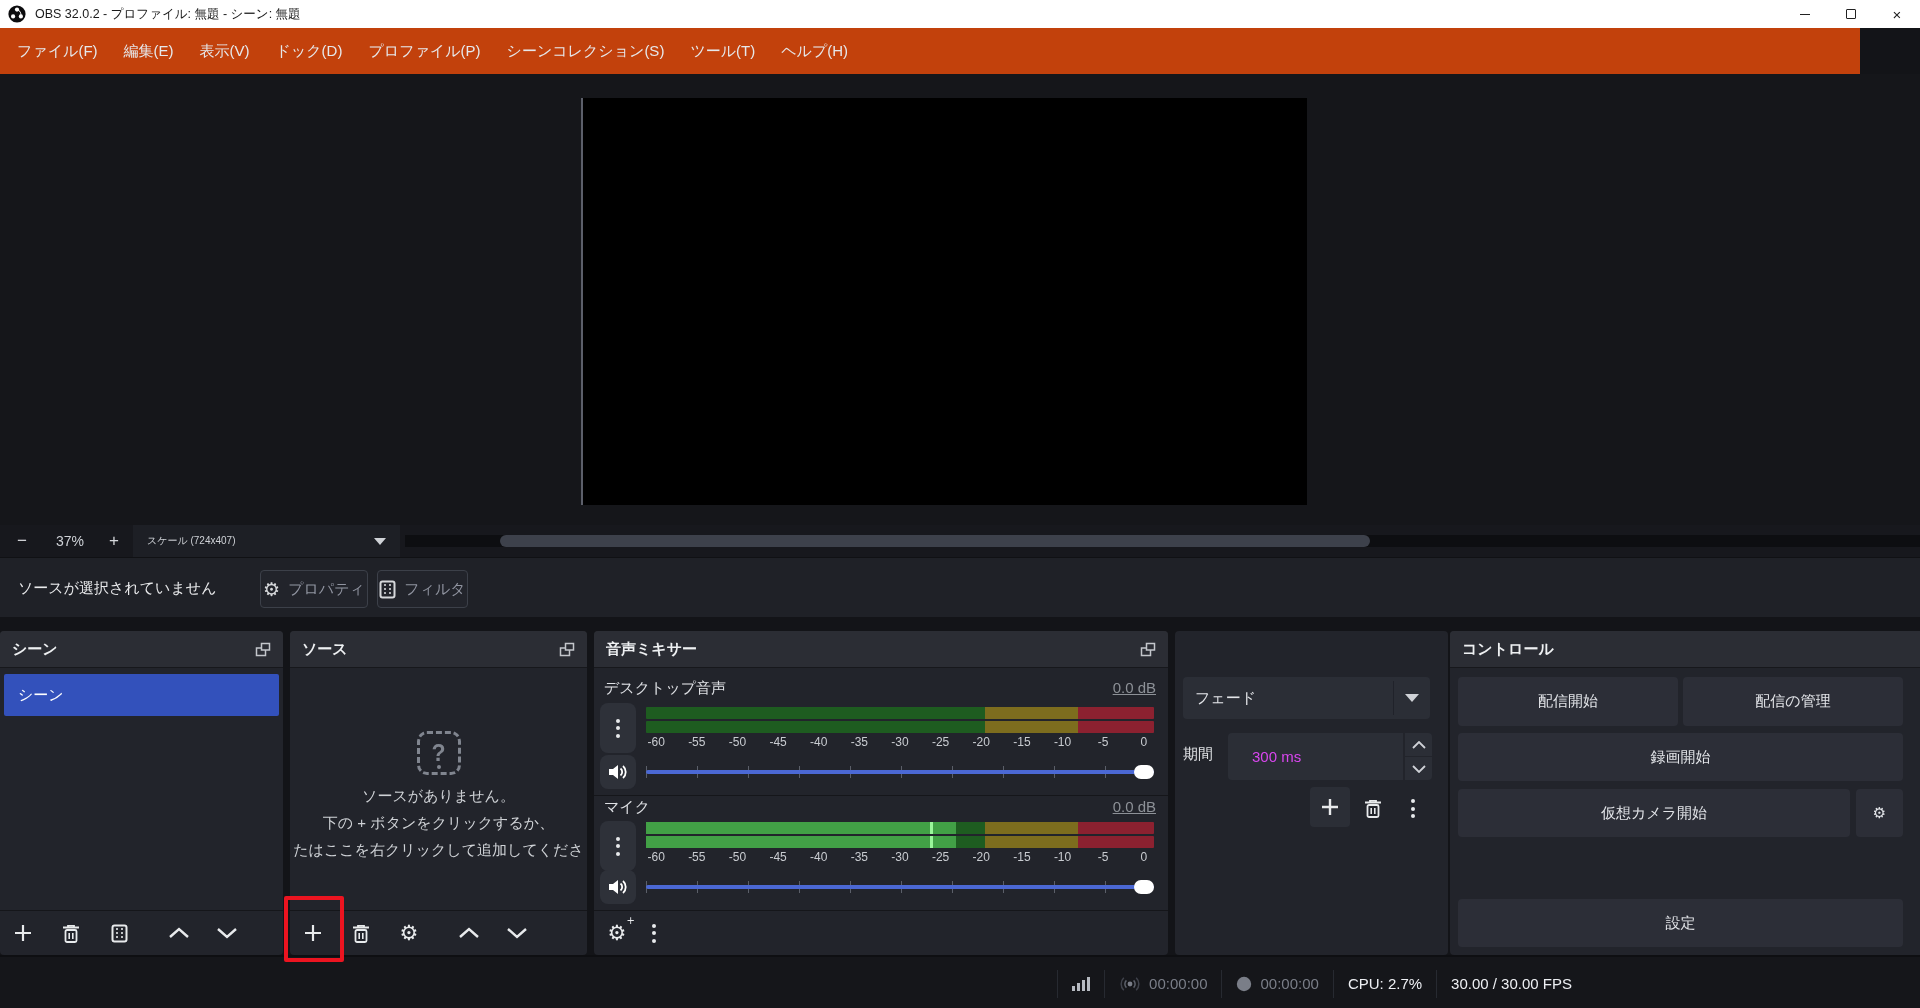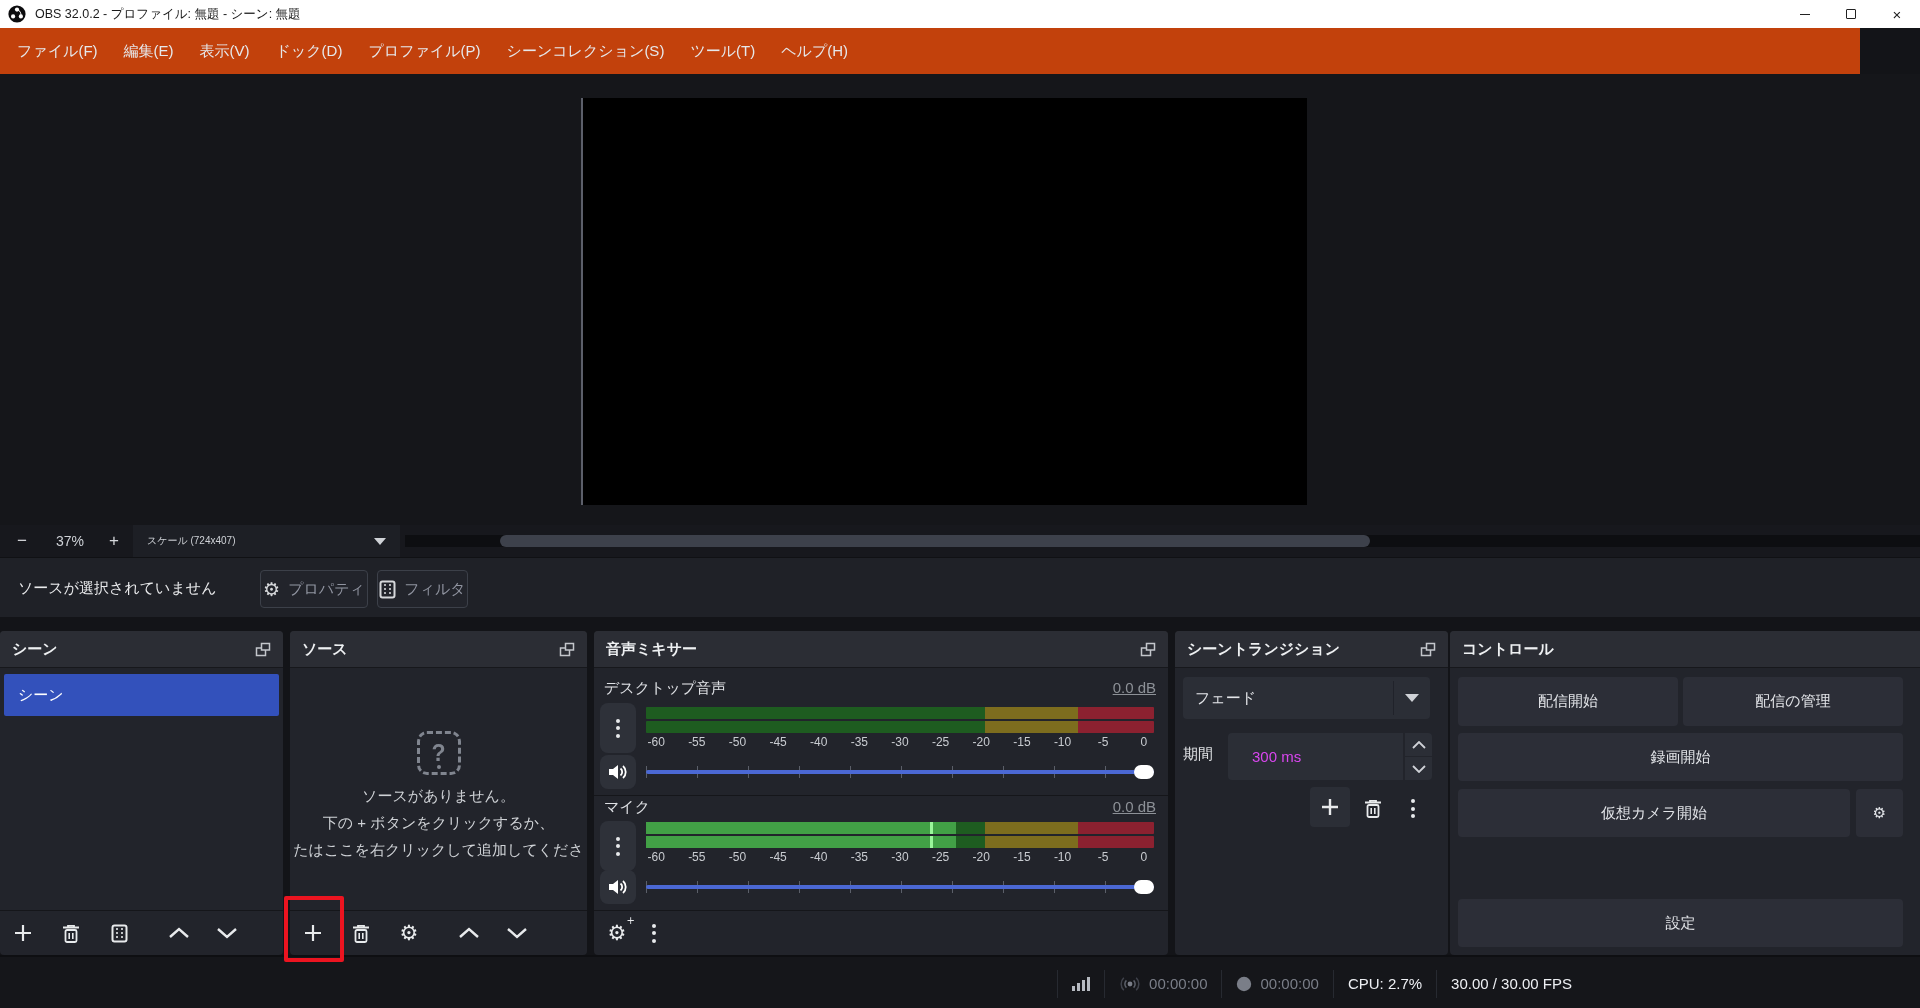--- a/index.html
+++ b/index.html
@@ -398,29 +398,20 @@
       <span class="icon-btn gear-glyph adv-gear">⚙<b>+</b></span>
       <span class="kebab">
           <i></i>
           <i></i>
           <i></i>
         </span>
     </div>
   </div>
 
   <div class="dock" style="left:1175px;width:273px">
-    <div class="dock-header">
-      <span>シーントランジション</span>
-      <span class="popout">
-        <svg width="16" height="15" viewBox="0 0 16 15">
-            <rect x="1.5" y="6" width="9" height="7.5" fill="none" stroke="#c3c6cb" stroke-width="1.5"></rect>
-            <rect x="6.5" y="1.5" width="8" height="6.5" fill="#2b2d34" stroke="#c3c6cb" stroke-width="1.5"></rect>
-          </svg>
-      </span>
-    </div>
     <div class="dd-fade">
       <span>フェード</span>
       <span class="sep"></span>
         <span class="caret"></span>
     </div>
     <span class="dur-label">期間</span>
     <div class="spinbox">
       <span>300 ms</span>
     </div>
     <div class="spin-col">

